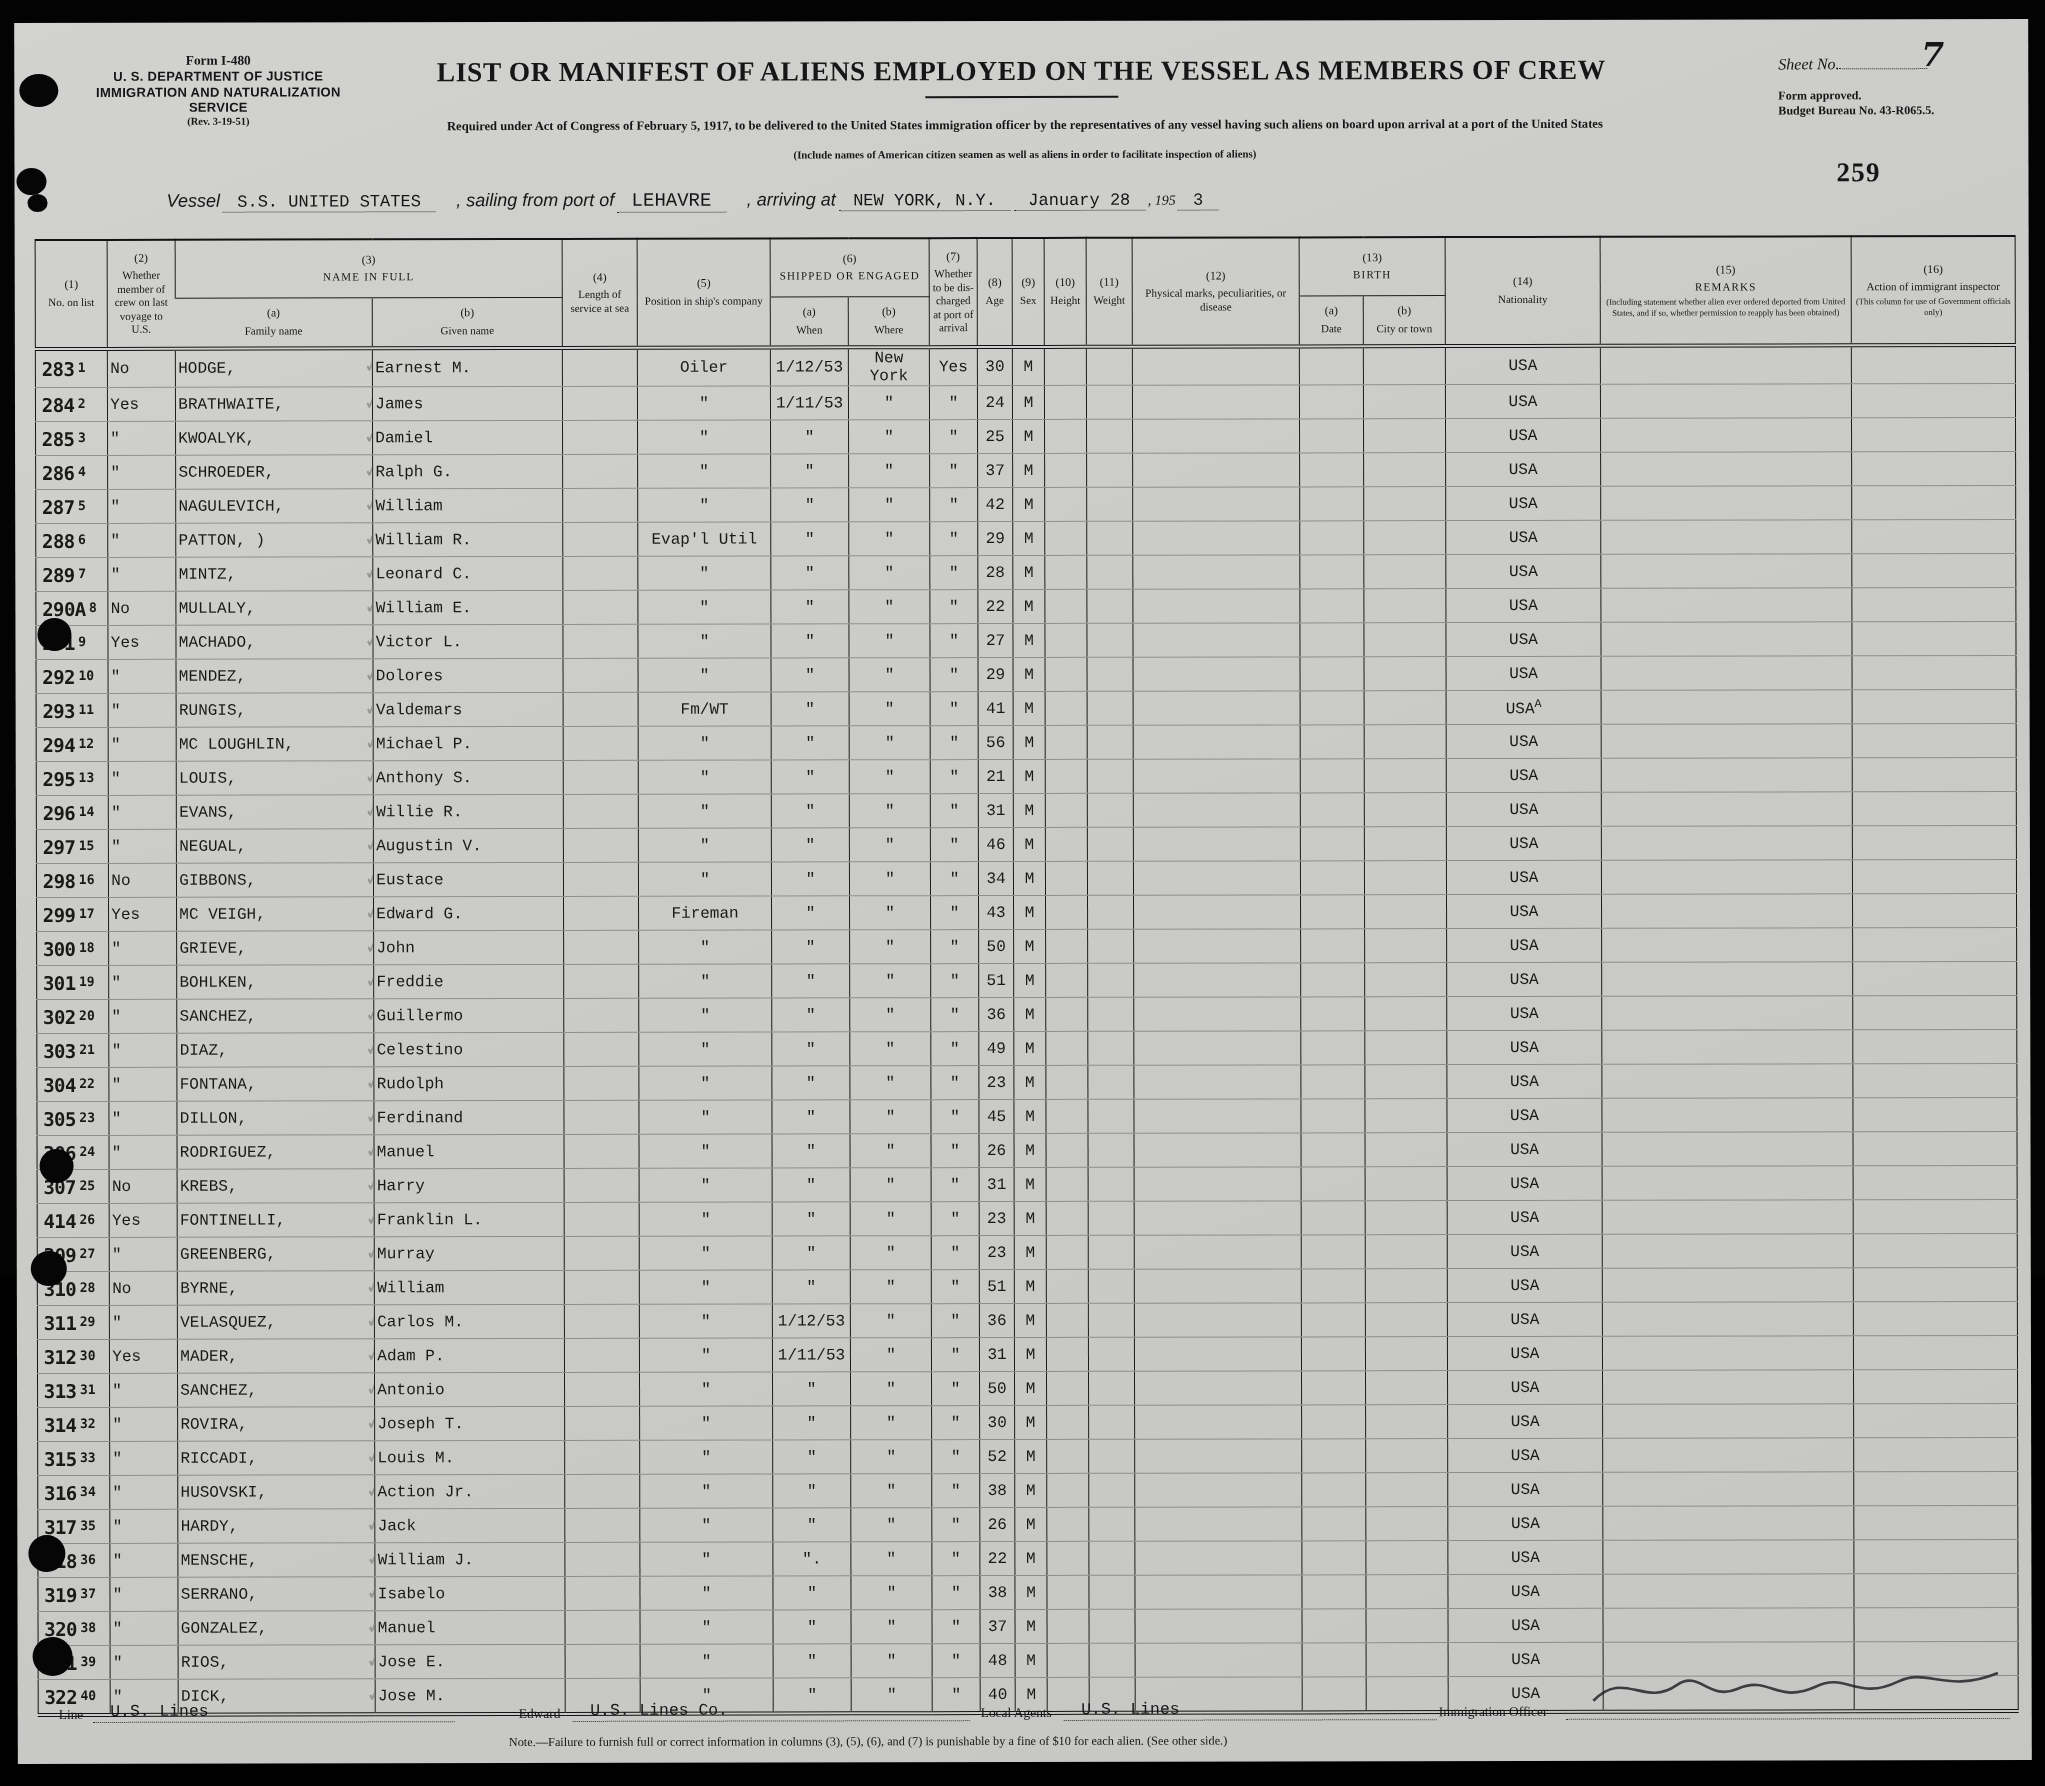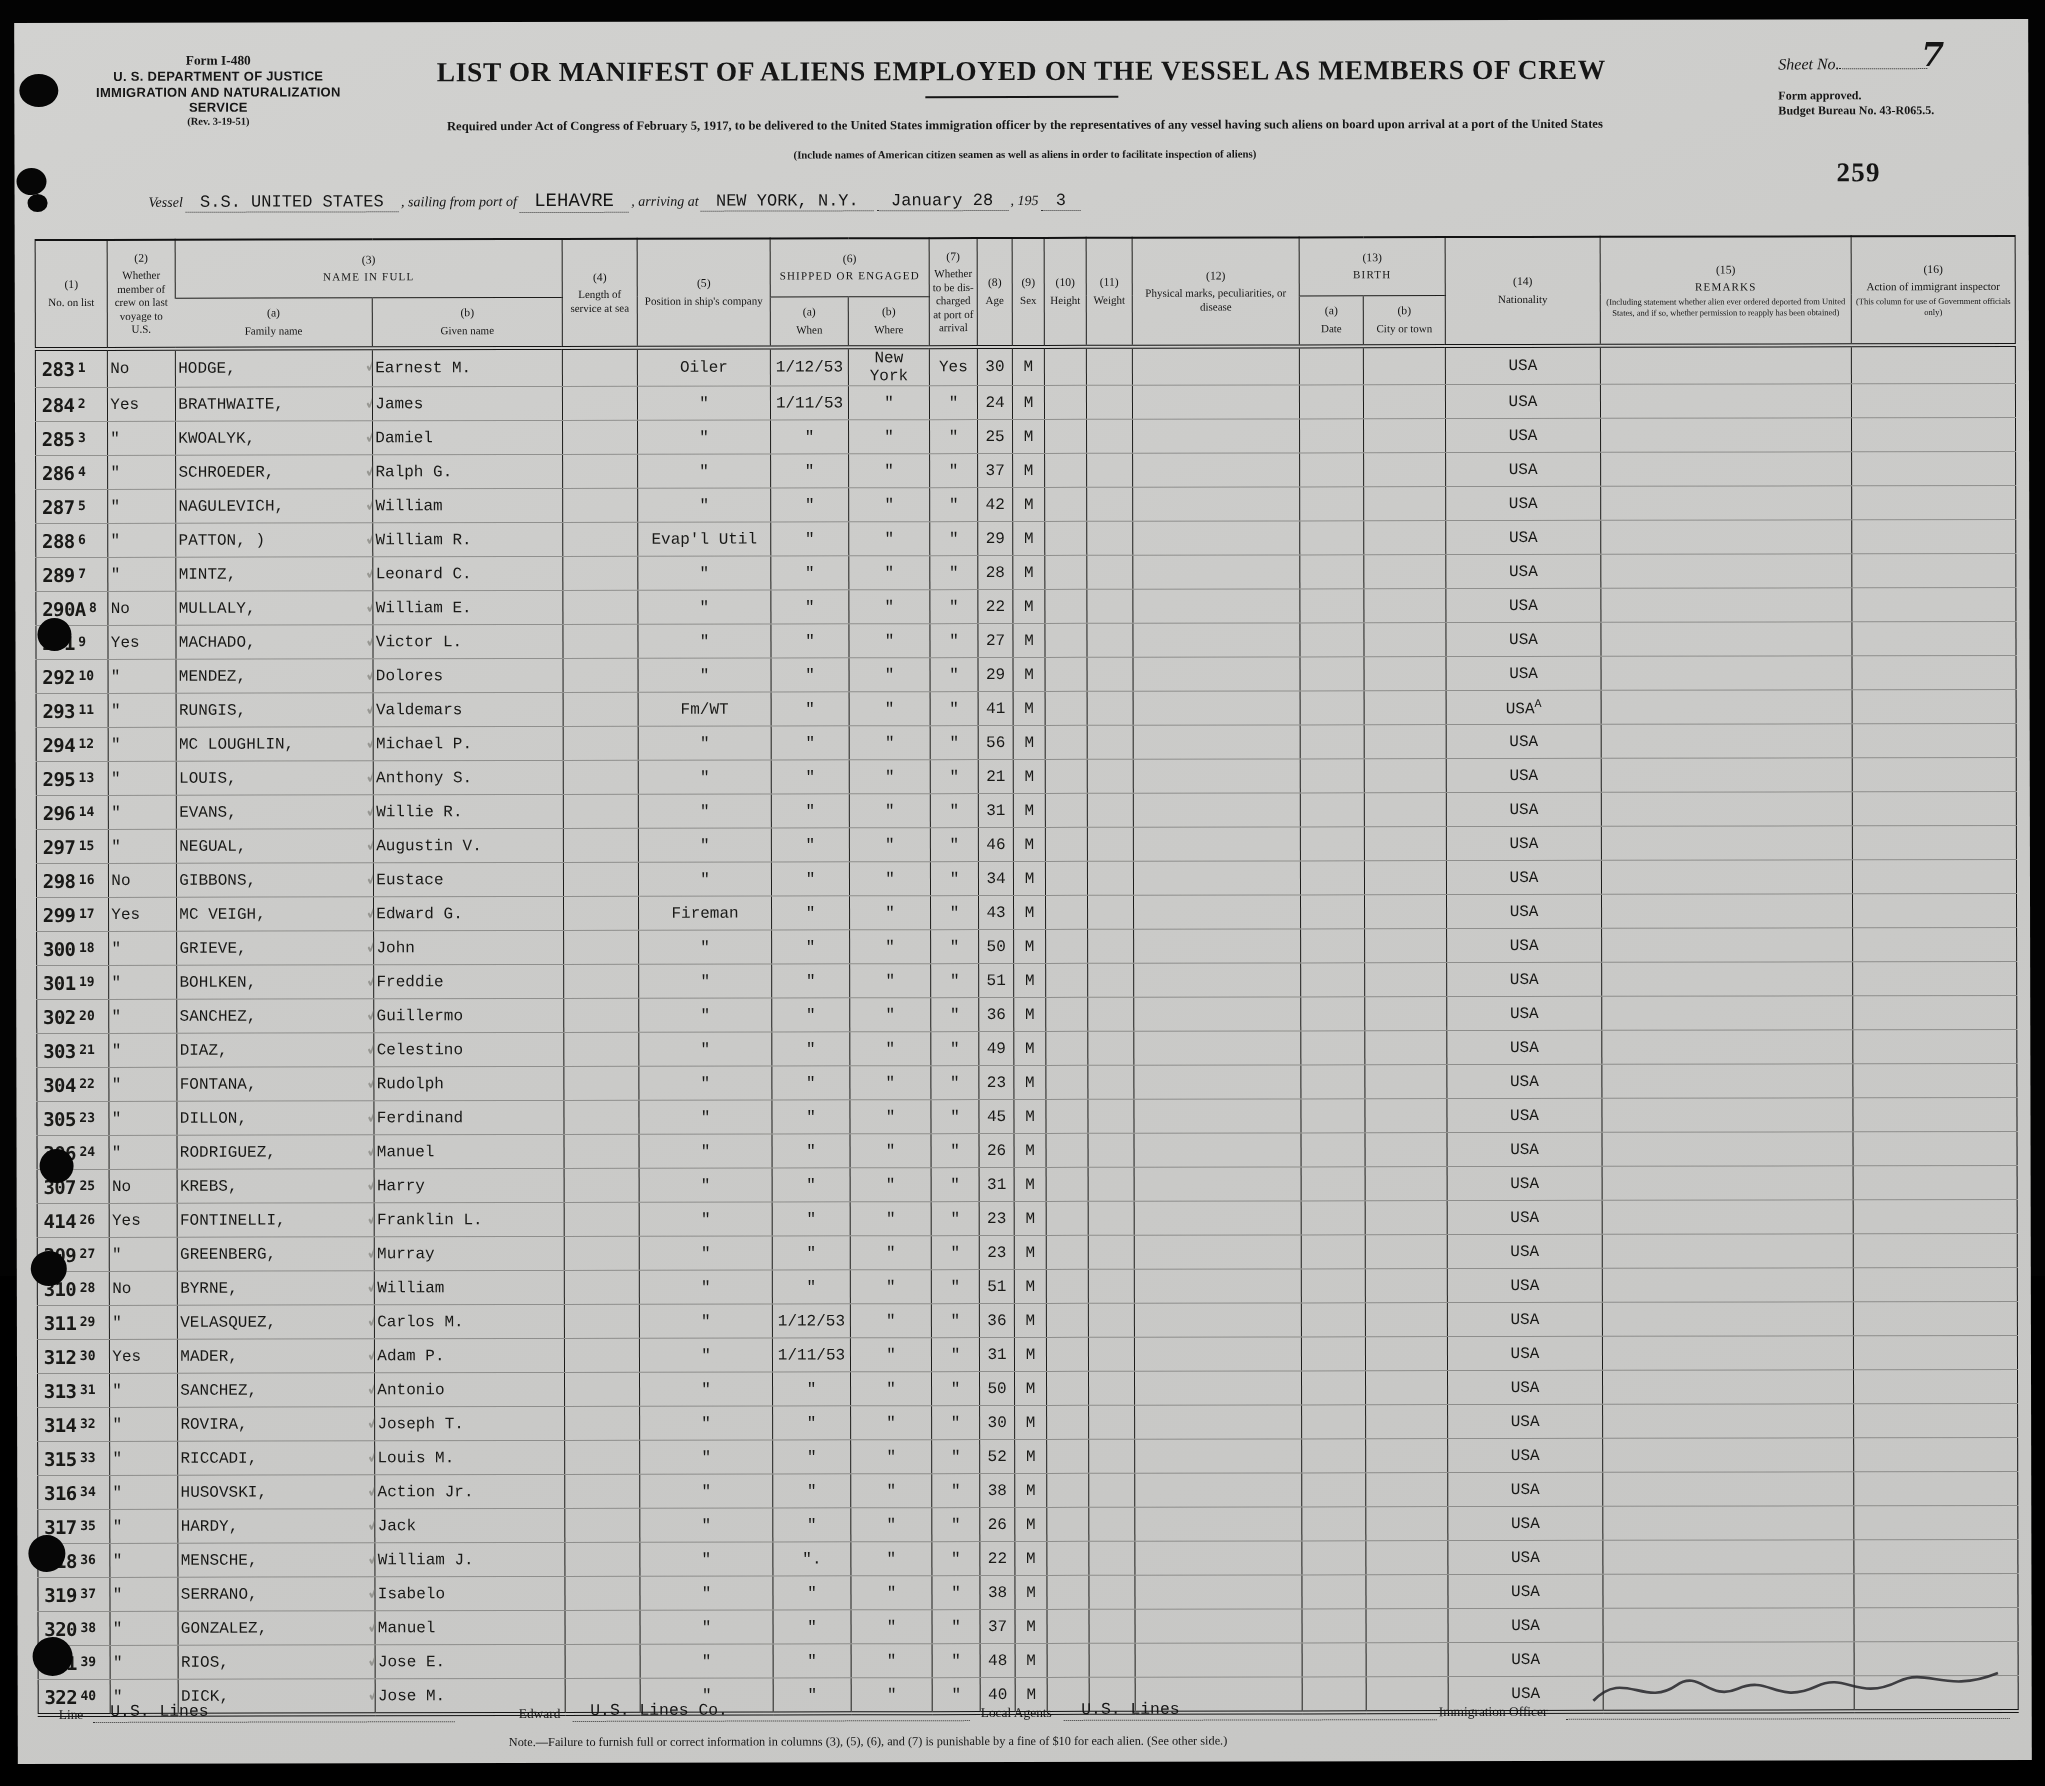--- a/index.html
+++ b/index.html
@@ -25,21 +25,21 @@
     font-family:Liberation Serif, serif;font-weight:bold;font-size:12px;line-height:1.25;}
   #req-line{position:absolute;left:117px;top:97px;width:1787px;text-align:center;
     font-family:"Liberation Serif",serif;font-weight:bold;font-size:12.6px;}
   #incl-line{position:absolute;left:117px;top:127px;width:1787px;text-align:center;
     font-family:"Liberation Serif",serif;font-weight:bold;font-size:10.8px;}
   #page-stamp{position:absolute;left:1822px;top:138px;font-family:"Liberation Serif",serif;
     font-weight:bold;font-size:27px;letter-spacing:1.2px;}
 
   
   #vessel-line{position:absolute;left:134px;top:168px;width:1811px;white-space:nowrap;}
-  #vessel-line .lbl{font-family:Liberation Serif, serif;font-style:italic;font-size:14px;}
+  #vessel-line .lbl{font-family:Liberation Sans, sans-serif;font-style:italic;font-size:18px;margin-left:18px;}
   #vessel-line .val{font-family:"Liberation Mono","DejaVu Sans Mono",monospace;font-size:17px;
     border-bottom:1.5px dotted #333;padding:0 15px;display:inline-block;}
   #vessel-line .big{font-size:19px;}
   #vessel-line .printed{font-family:"Liberation Serif",serif;font-style:italic;font-size:14px;}
 
   
   #crew-table{position:absolute;left:20px;top:216px;width:1981px;border-collapse:collapse;table-layout:fixed;}
   #crew-table th,#crew-table td{border-left:1.2px solid #1d1d1b;padding:0 2.3px;overflow:hidden;}
   #crew-table th:first-child,#crew-table td:first-child{border-left:none;}
   #crew-table{border:1.8px solid #161616;border-top:2.3px solid #131313;}

